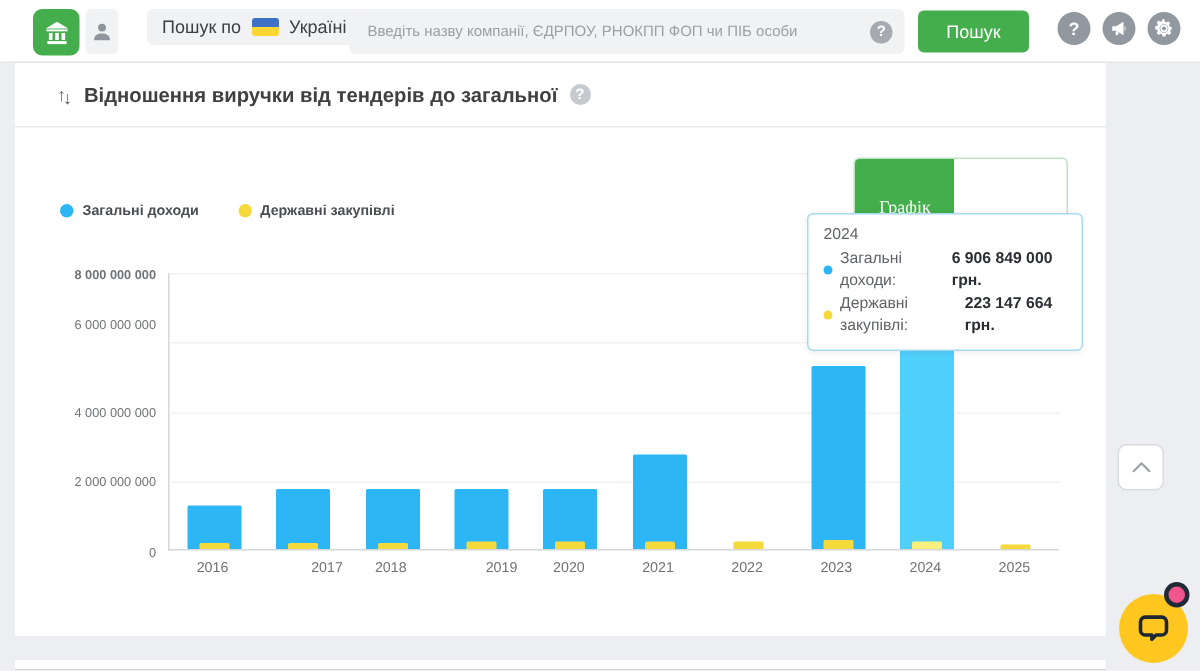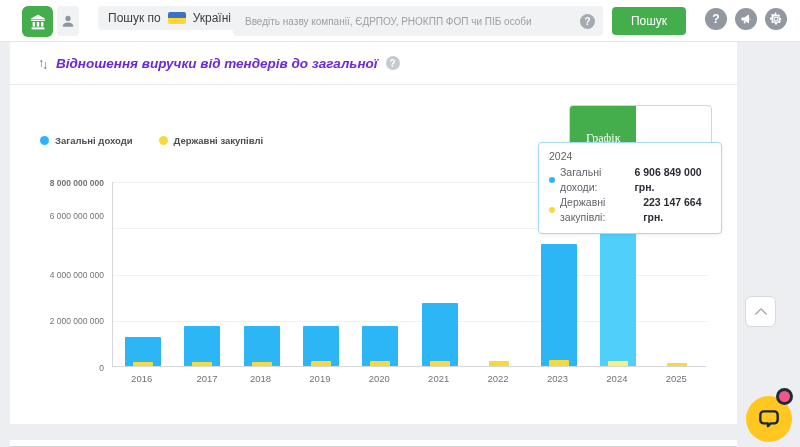--- a/index.html
+++ b/index.html
@@ -19,21 +19,21 @@
   .search-box .ph { flex:1; font-size:10px; color:#9aa0a6; white-space:nowrap; overflow:hidden; }
   .mini-q { width:15px; height:15px; border-radius:50%; background:#a6abb1; color:#fff; font-size:10px; font-weight:bold; display:flex; align-items:center; justify-content:center; flex:0 0 auto; }
   .search-btn { position:absolute; left:612px; top:7px; width:74px; height:28px; background:#45ae4c; color:#fff; border:none; border-radius:4px; font-size:12px; font-family:inherit; cursor:pointer; }
   .tb-icon { position:absolute; top:8px; width:22px; height:22px; border-radius:50%; background:#9198a0; border:none; color:#fff; display:flex; align-items:center; justify-content:center; cursor:pointer; font-size:12px; font-weight:bold; }
 
   
   .card { position:absolute; left:10px; top:42px; width:727px; height:382px; background:#ffffff; }
   .title-row { position:relative; height:43px; border-bottom:1px solid #e8e9ec; display:flex; align-items:center; padding-left:28px; }
   .sort-glyph { color:#5f6368; font-size:12px; margin-right:10px; letter-spacing:-2px; }
   .sort-glyph .dn { display:inline-block; transform:translateY(2px); }
-  .page-title { font-size:13.5px; font-weight:bold; color:#6d28d9;font-style:italic; }
+  .page-title { font-size:13.5px; font-weight:bold; color:#404040; }
   .title-help { width:14px; height:14px; border-radius:50%; background:#c6cacf; color:#fff; font-size:10px; font-weight:bold; display:flex; align-items:center; justify-content:center; margin-left:8px; }
 
   .chart-section { position:relative; height:338px; }
 
   
   .tab-group { position:absolute; top:20px; right:25px; display:inline-flex; border:1px solid #bfe2c3; border-radius:4px; overflow:hidden; }
   .tab { font-size:12px; padding:6px 16px; cursor:pointer; border:none; font-family:Liberation Serif, serif; }
   .tab.active { background:#45ae4c; color:#ffffff; }
   .tab.inactive { background:#ffffff; color:#3c4043;margin-top:37px; }
 
@@ -211,23 +211,23 @@
           <div class="bar" style="left: 316.7px; width: 20px; height: 4.97187px; z-index: 3; background: rgb(246, 217, 59);"></div>
           <div class="bar" style="left: 376.1px; width: 20px; height: 4.97187px; z-index: 3; background: rgb(246, 217, 59);"></div>
           <div class="bar" style="left: 427.5px; width: 36px; height: 121.869px; z-index: 2; background: rgb(45, 182, 245);"></div>
           <div class="bar" style="left: 435.5px; width: 20px; height: 5.78125px; z-index: 3; background: rgb(246, 217, 59);"></div>
           <div class="bar" style="left: 486.9px; width: 36px; height: 159.721px; z-index: 2; background: rgb(79, 208, 251);"></div>
           <div class="bar" style="left: 494.9px; width: 20px; height: 5.16029px; z-index: 3; background: rgb(251, 240, 126);"></div>
           <div class="bar" style="left: 554.3px; width: 20px; height: 2.65937px; z-index: 3; background: rgb(246, 217, 59);"></div>
         </div>
       <div class="xlabels">
           <div class="xtick" style="left: 4.7px;">2016</div>
-          <div class="xtick" style="left: 70px;">2017</div>
+          <div class="xtick" style="left: 81px;">2017</div>
           <div class="xtick" style="left: 123.5px;">2018</div>
-          <div class="xtick" style="left: 182.9px;">2019</div>
+          <div class="xtick" style="left: 182.9px; text-align: right;">2019</div>
           <div class="xtick" style="left: 242.3px;">2020</div>
           <div class="xtick" style="left: 301.7px;">2021</div>
           <div class="xtick" style="left: 361.1px;">2022</div>
           <div class="xtick" style="left: 420.5px;">2023</div>
           <div class="xtick" style="left: 479.9px;">2024</div>
           <div class="xtick" style="left: 539.3px;">2025</div>
         </div>
 
     </div>
   </div>

